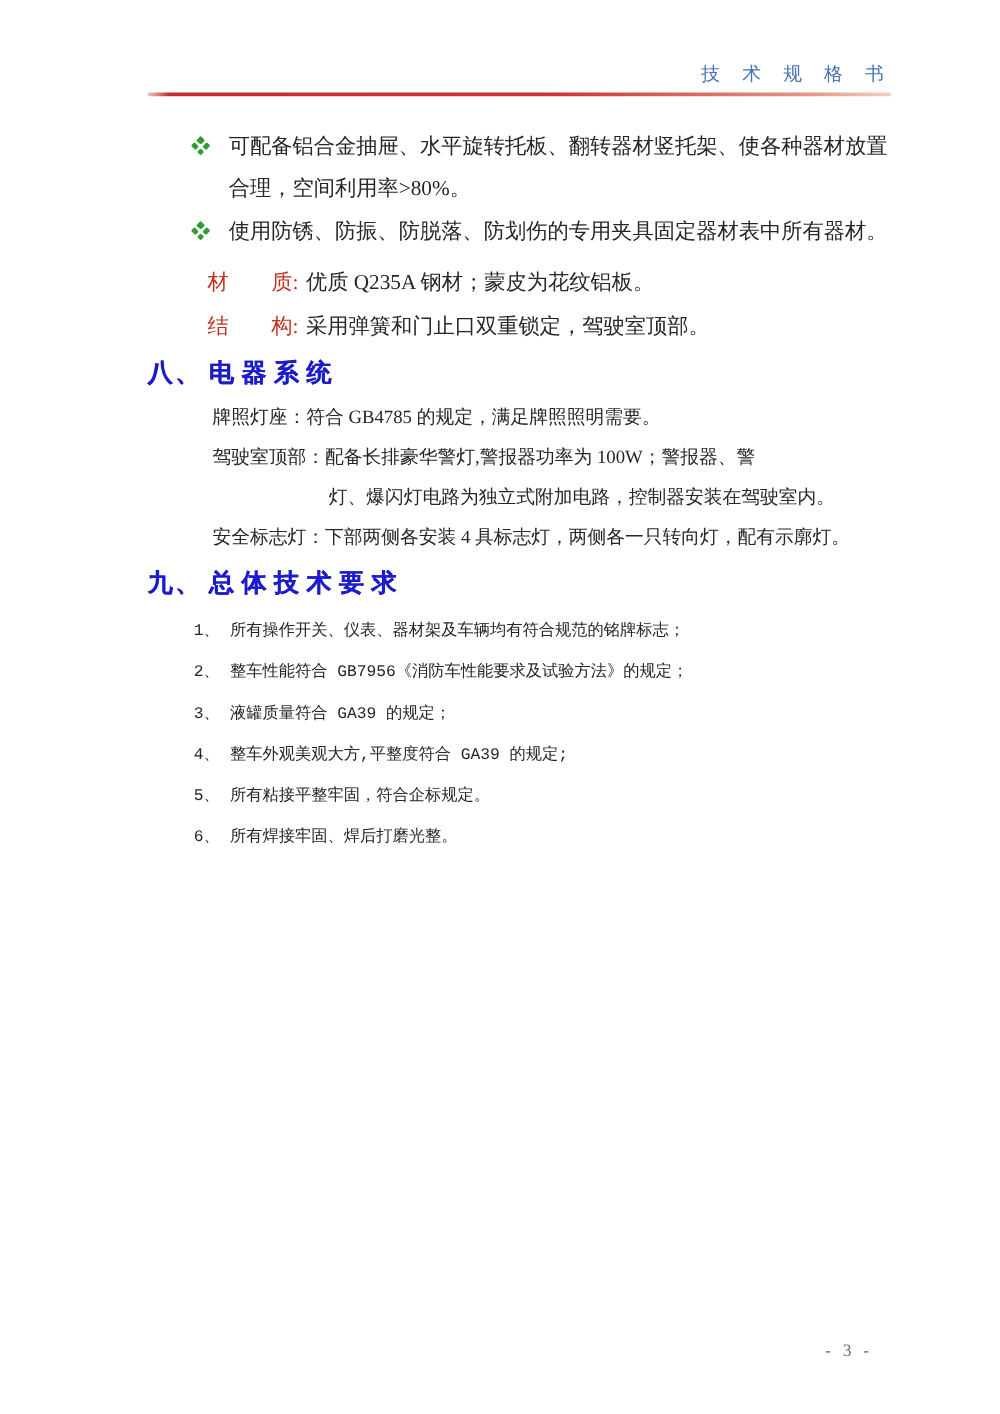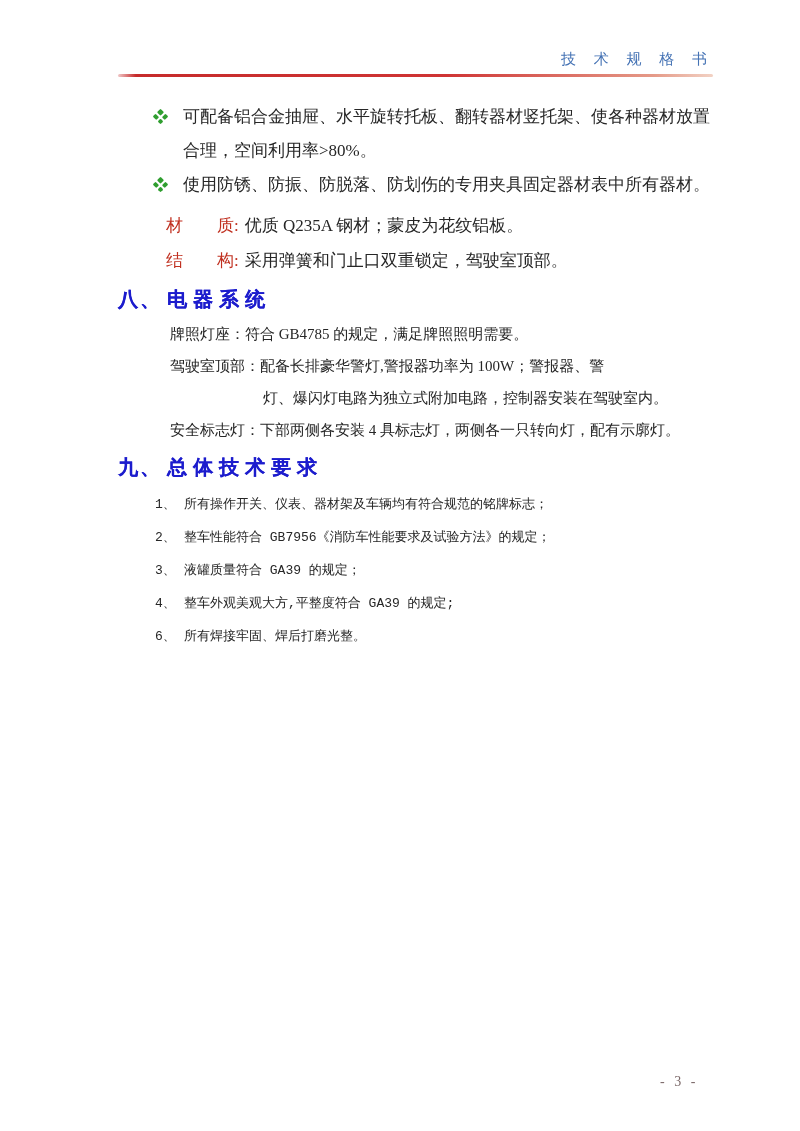--- a/index.html
+++ b/index.html
@@ -108,20 +108,23 @@
       <div class="num-item">
         <span class="num-label">2、</span><span>整车性能符合 GB7956《消防车性能要求及试验方法》的规定；</span>
       </div>
       <div class="num-item">
         <span class="num-label">3、</span><span>液罐质量符合 GA39 的规定；</span>
       </div>
       <div class="num-item">
         <span class="num-label">4、</span><span>整车外观美观大方,平整度符合 GA39 的规定;</span>
       </div>
       <div class="num-item">
+        <span class="num-label">5、</span><span>所有粘接平整牢固，符合企标规定。</span>
+      </div>
+      <div class="num-item">
         <span class="num-label">6、</span><span>所有焊接牢固、焊后打磨光整。</span>
       </div>
     </div>
 
   </div>
 
   <div class="page-number">- 3 -</div>
 
 </div>
 

